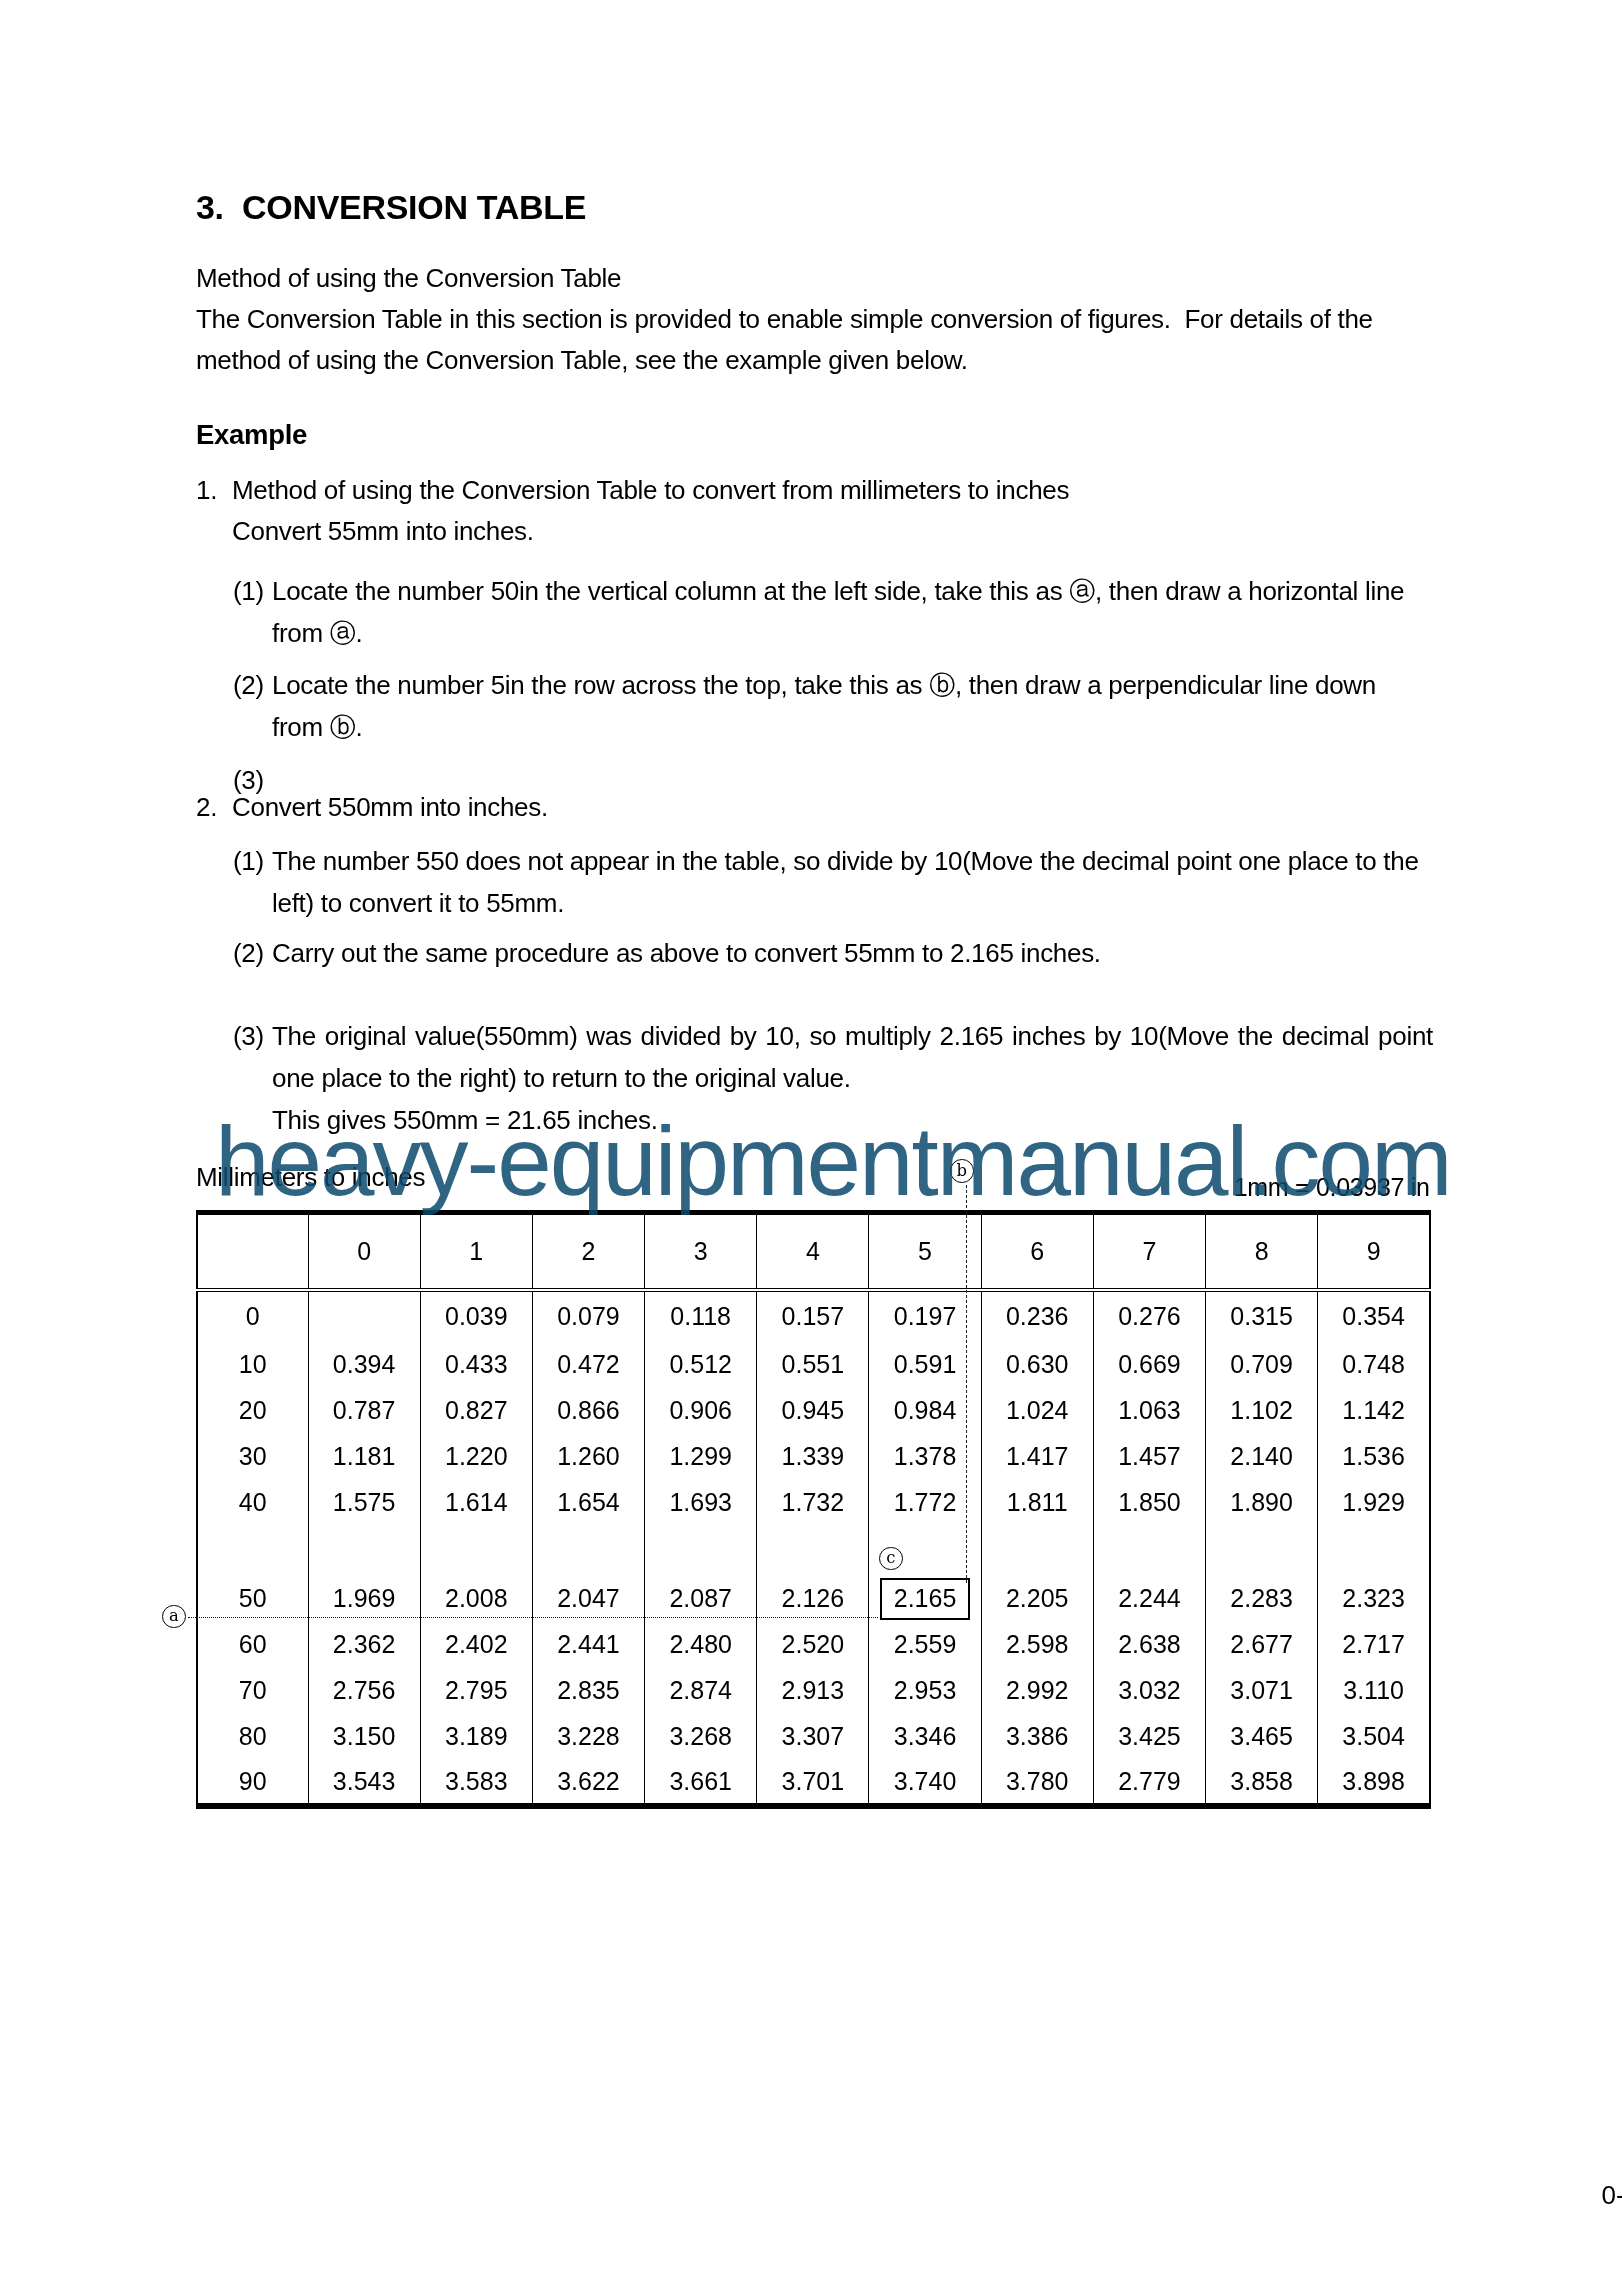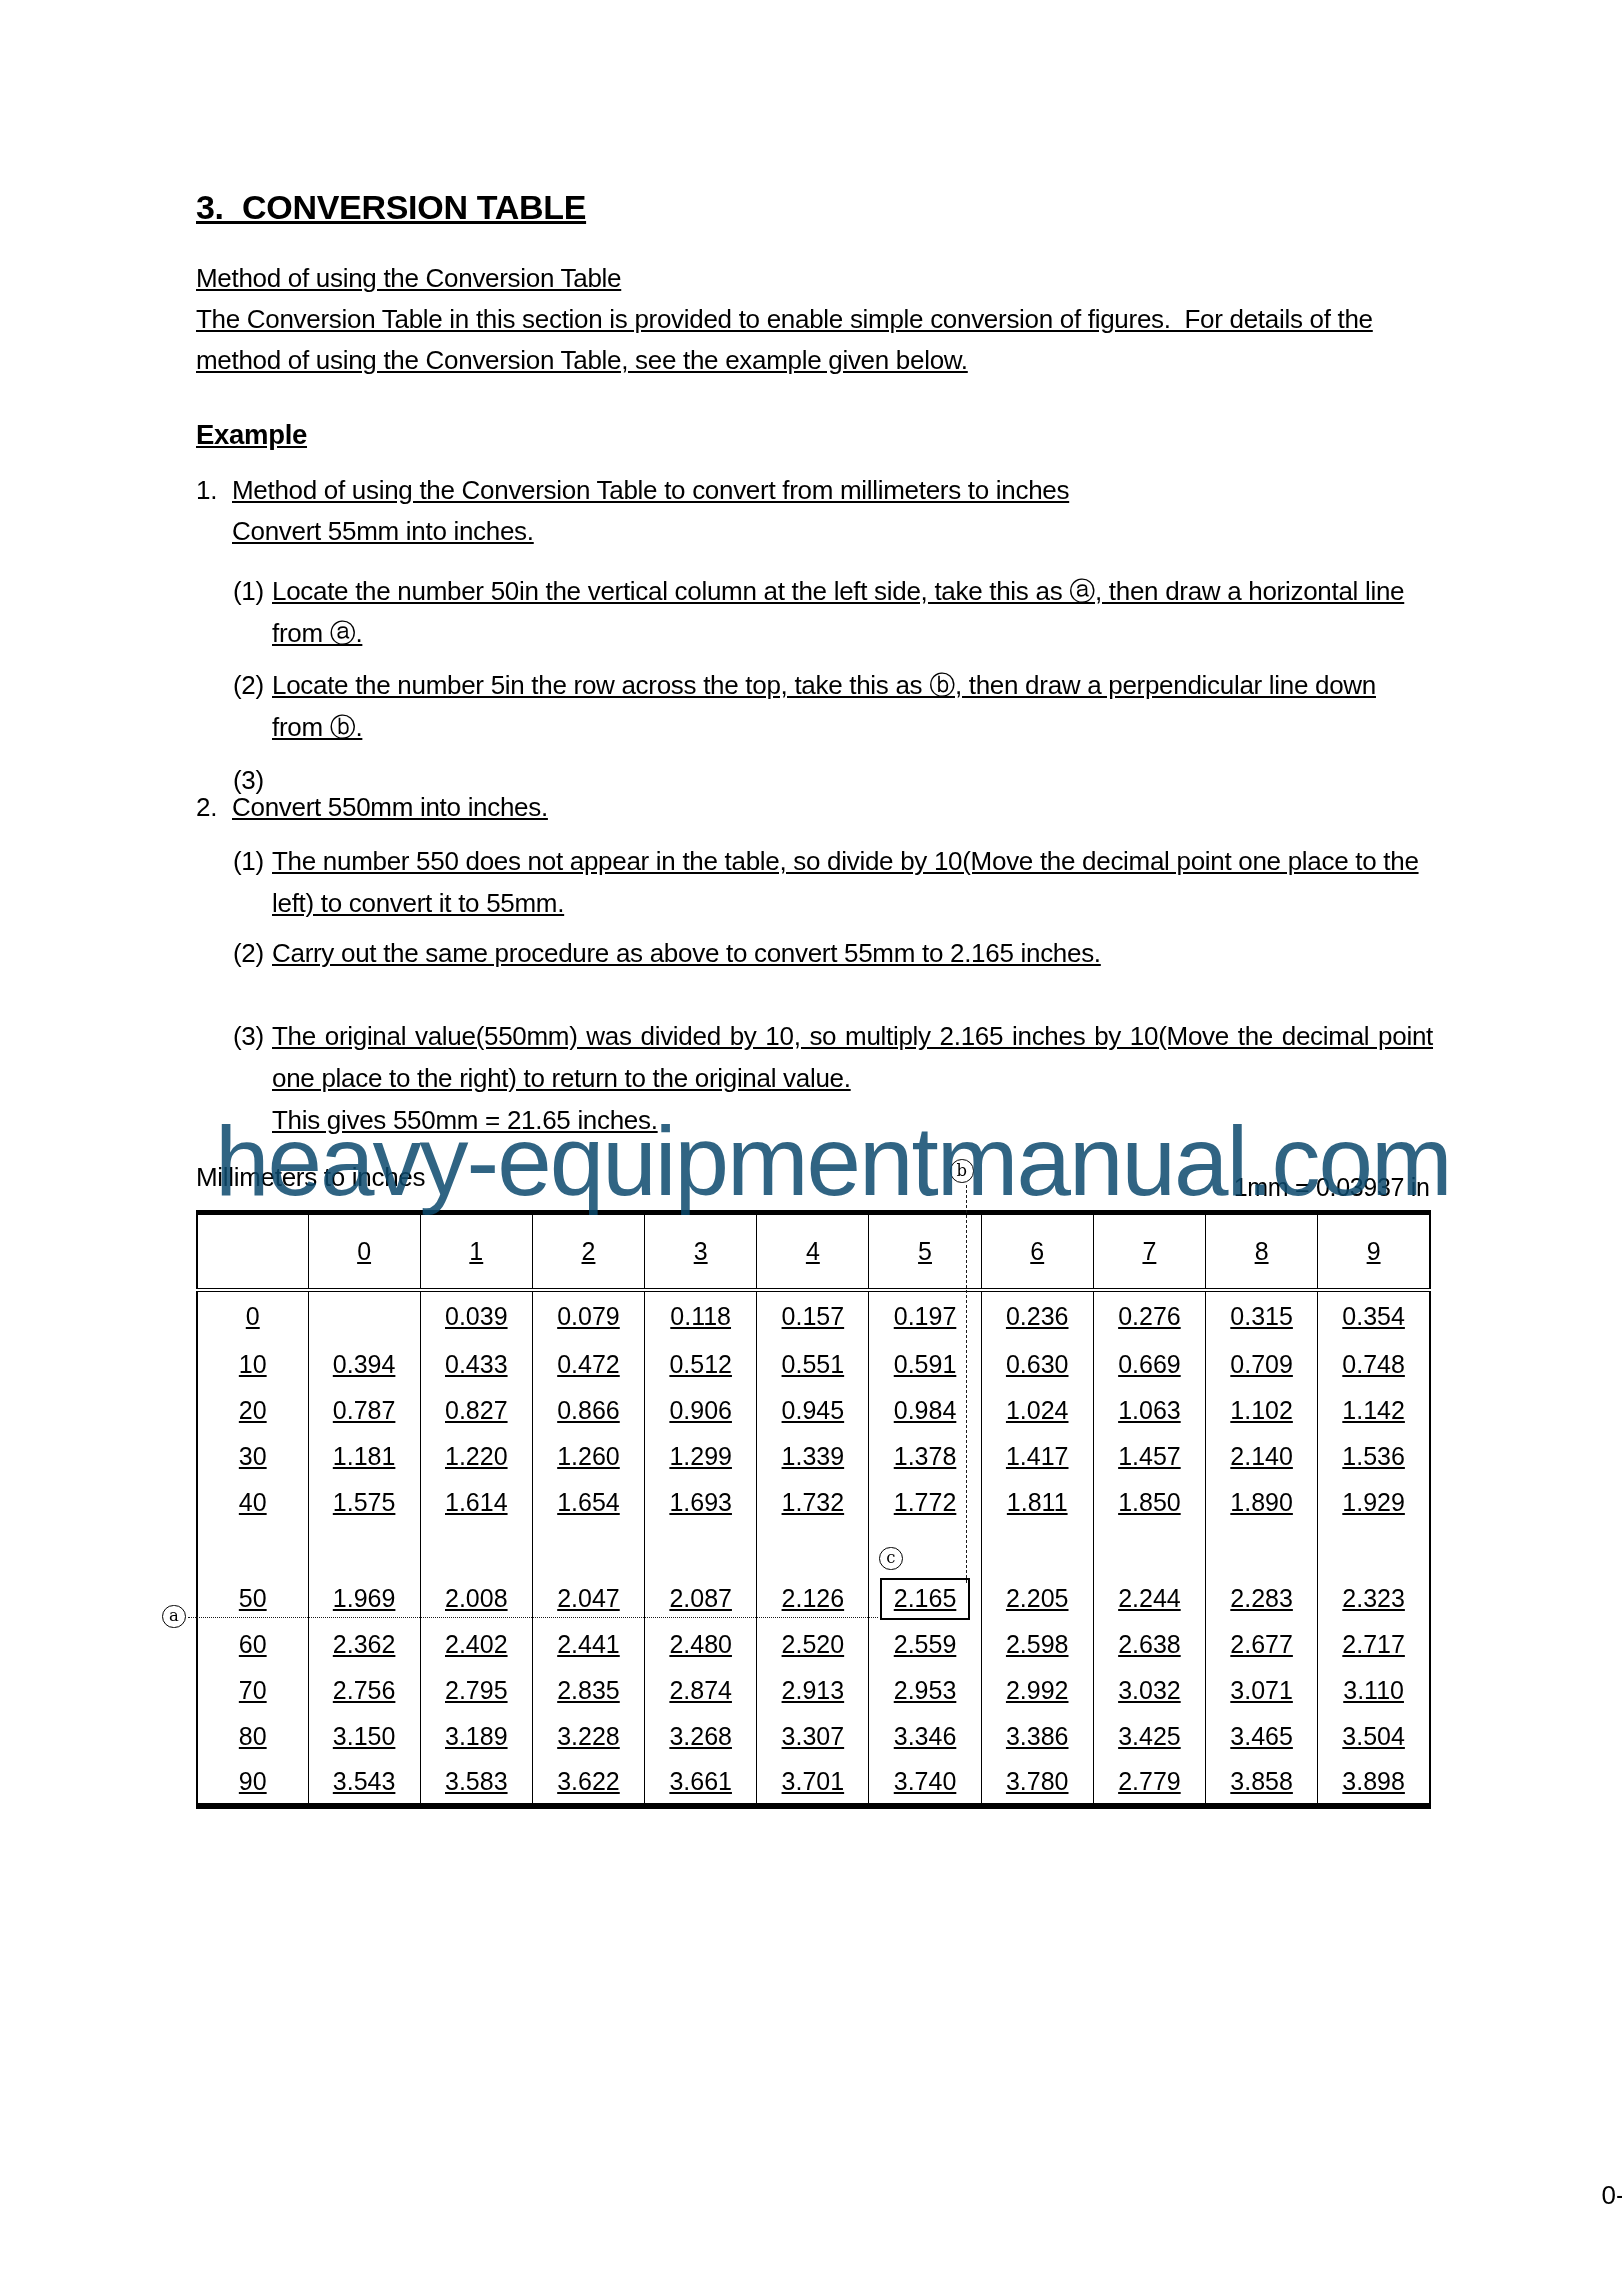--- a/index.html
+++ b/index.html
@@ -2,21 +2,21 @@
 <html style="font-size:10.5px"><head>
 <meta charset="utf-8">
 <style>
   html,body{margin:0;padding:0;background:#9a9a9a;}
   .page{
     position:relative;width:1623px;height:2295px;background:#ffffff;
     margin:0 auto;overflow:hidden;color:#000;
     font-family:"Liberation Sans","DejaVu Sans",sans-serif;
     letter-spacing:-0.3px;
   }
-  .content{position:absolute;left:196px;top:0;width:1237px;text-decoration:underline;}
+  .content{position:absolute;left:196px;top:0;width:1237px;}
   .doc-title{margin-top:190px;font-size:34px;font-weight:bold;line-height:35px;}
   .intro{margin-top:33px;font-size:26px;line-height:41px;}
   .example-heading{margin-top:38px;font-size:27.5px;font-weight:bold;line-height:31px;}
   .l1{position:relative;padding-left:36px;font-size:26px;line-height:41px;}
   .l1 .num{position:absolute;left:0;top:0;}
   .step{position:relative;padding-left:76px;font-size:26px;line-height:42px;}
   .step .num{position:absolute;left:37px;top:0;}
   .just{text-align:justify;}
   
   .table-wrap{position:relative;margin-top:6.5px;width:1235px;}

